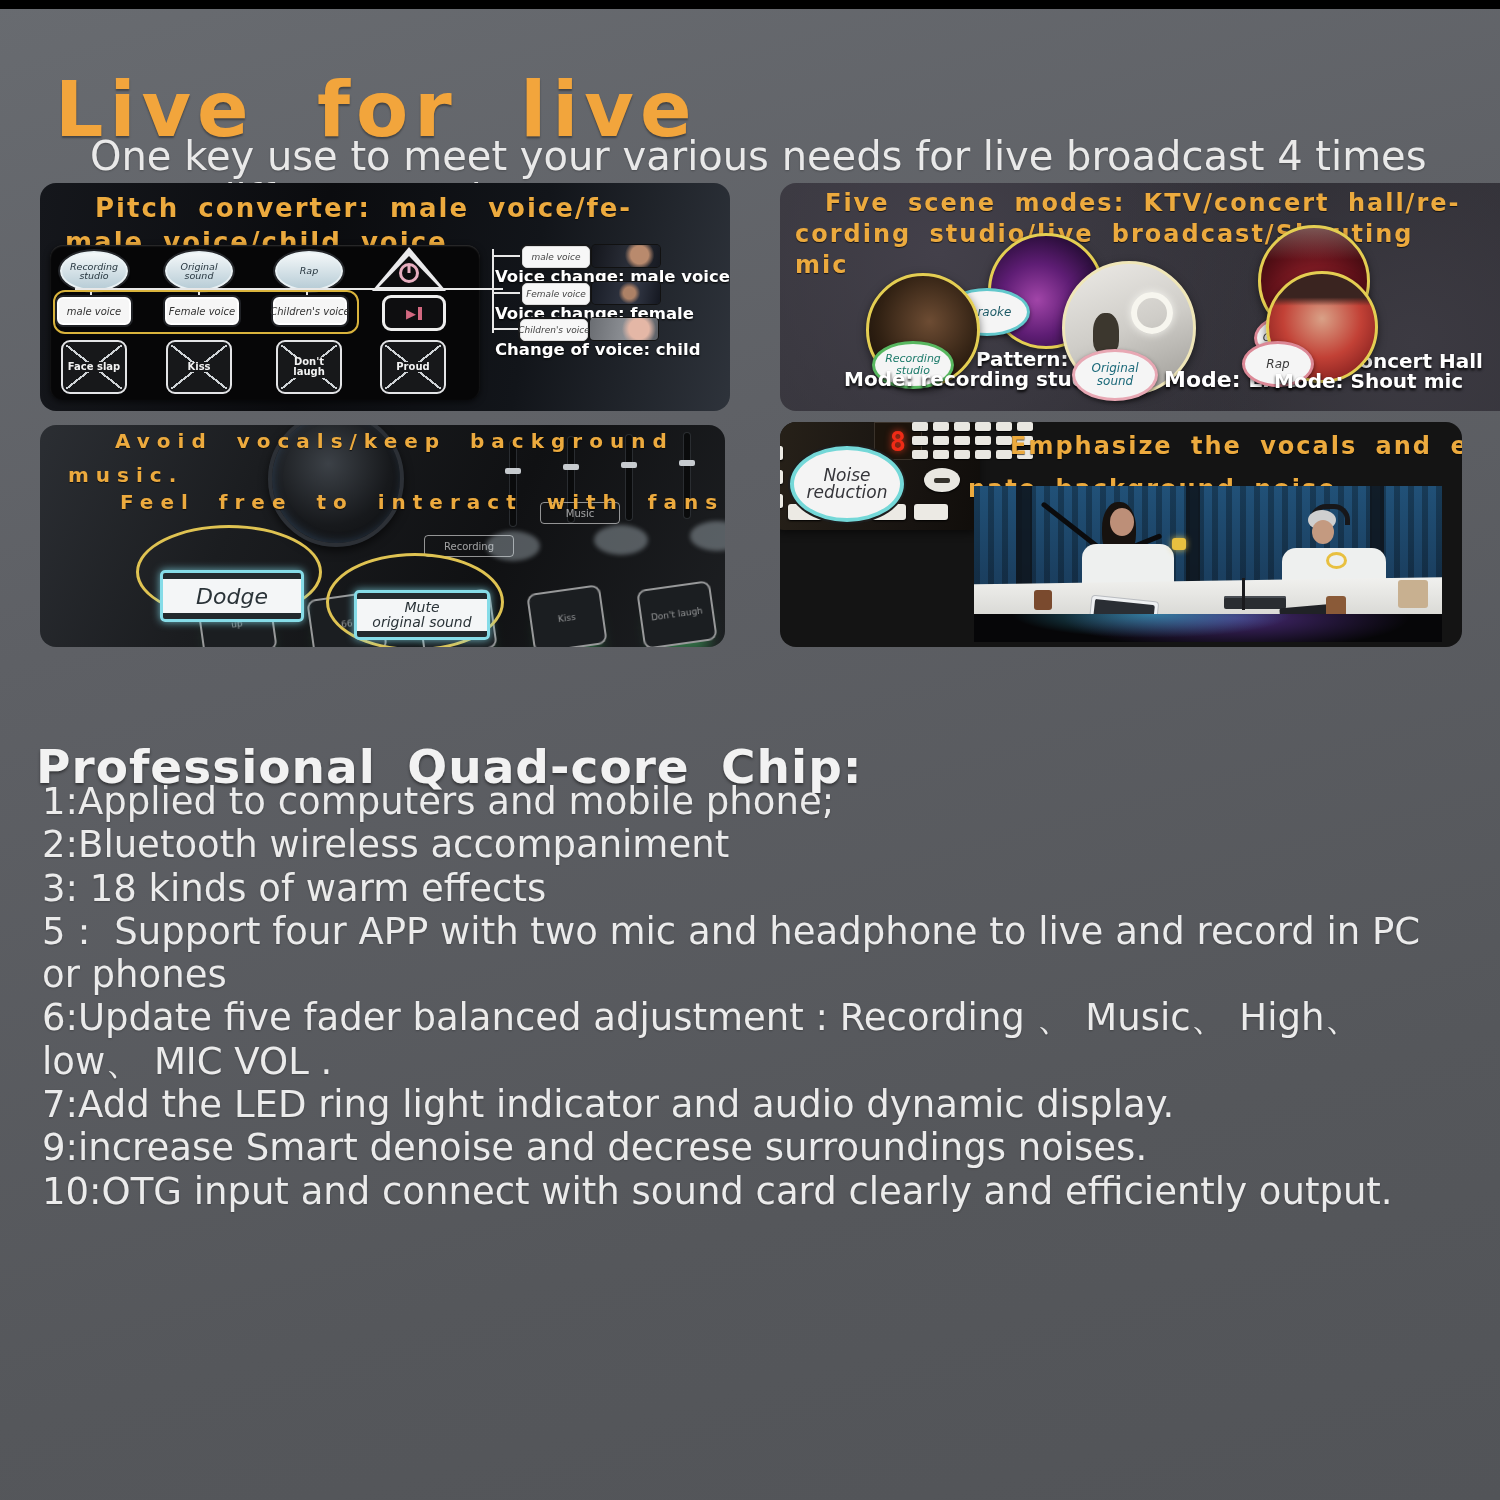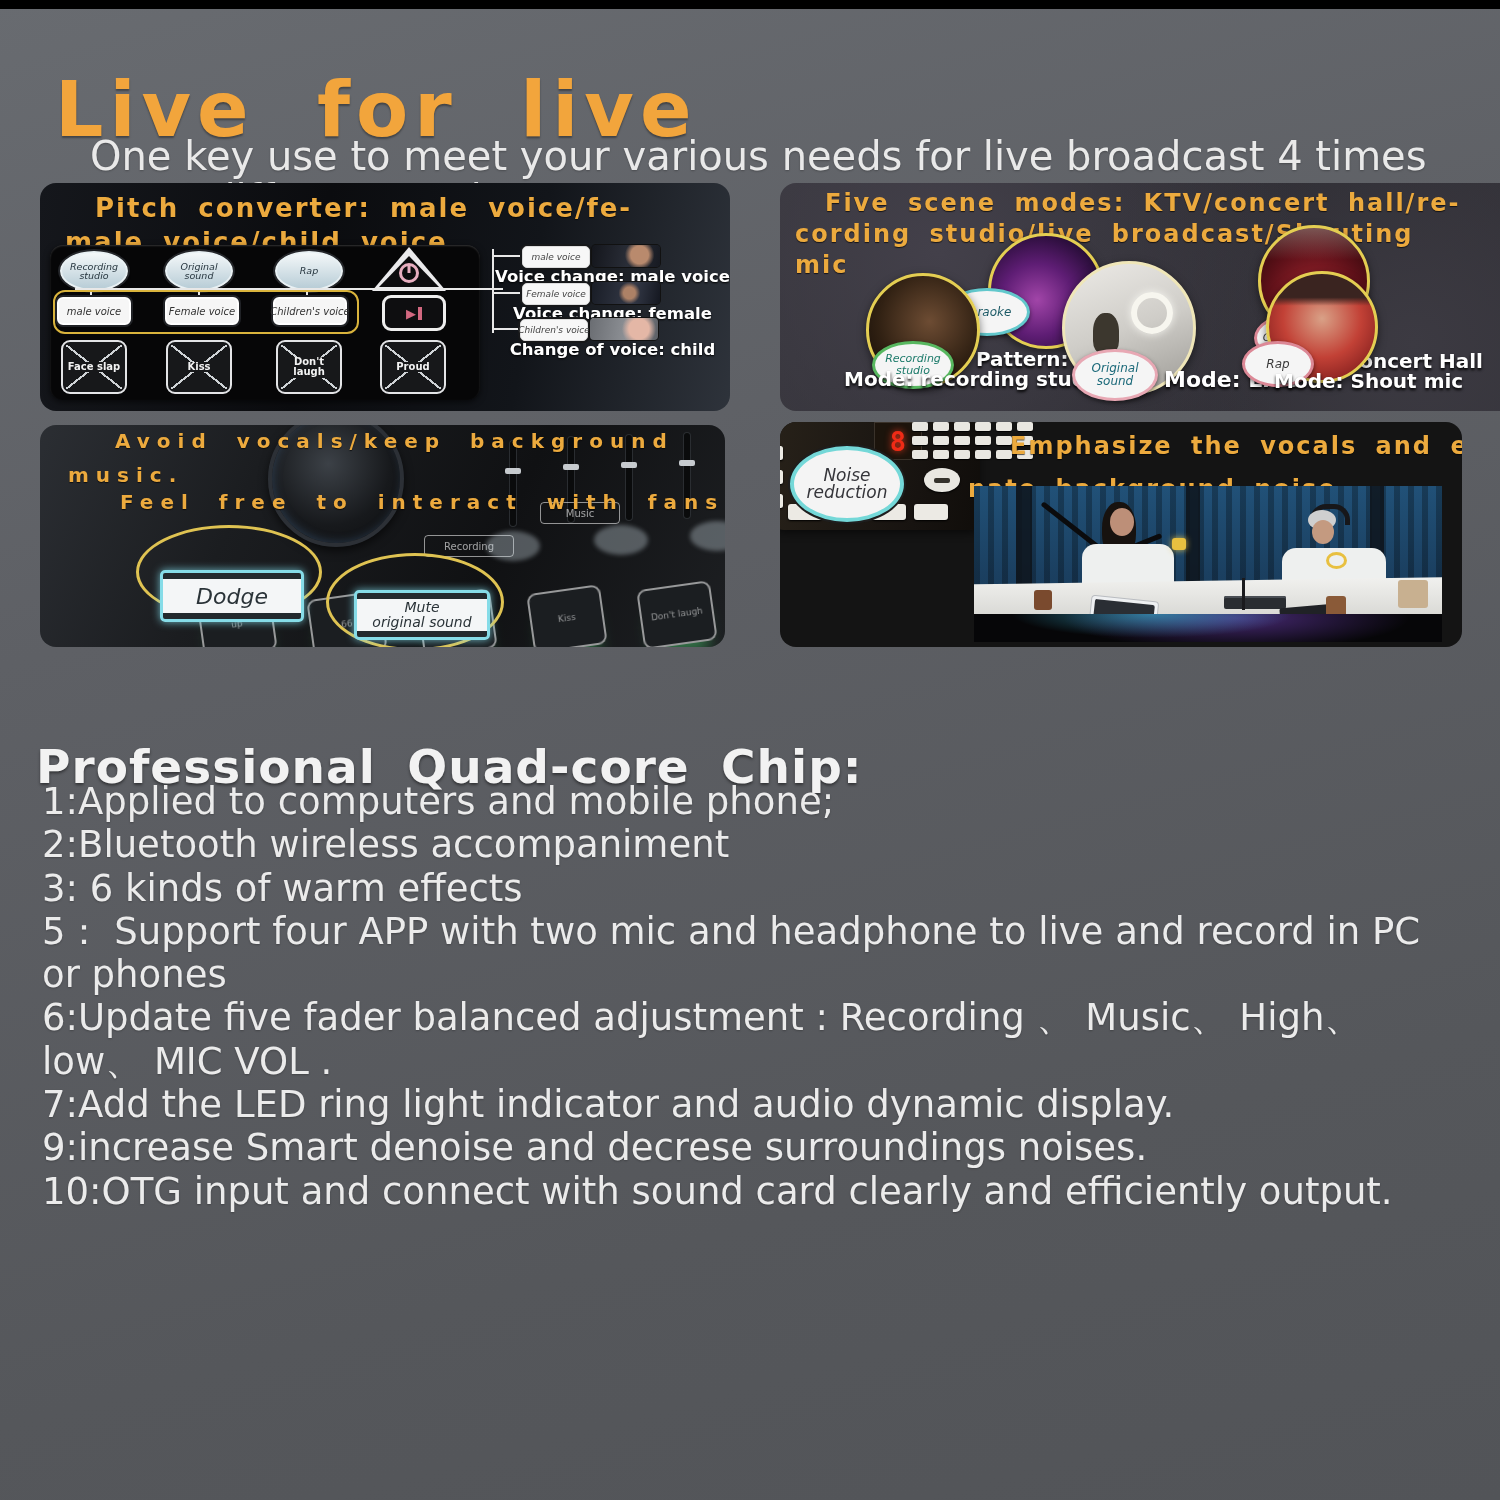--- a/index.html
+++ b/index.html
@@ -63,21 +63,21 @@
   
   .co-pill{position:absolute;width:66px;height:20px;background:#f7f7f7;border-radius:5px;
       border:1px solid #dcdcdc;box-shadow:0 0 0 2px #17181a;
       display:flex;align-items:center;justify-content:center;
       font-style:italic;font-size:9px;color:#444;white-space:nowrap;}
   .co-photo{position:absolute;width:68px;height:22px;border-radius:4px;box-shadow:0 0 0 1px #111;}
   .ph-male{background:radial-gradient(circle at 70% 45%,#b98a6d 0 18%,transparent 30%),linear-gradient(100deg,#14161c 0%,#2a2e38 55%,#171a22 100%);}
   .ph-female{background:radial-gradient(circle at 55% 50%,#ad8166 0 15%,transparent 28%),linear-gradient(100deg,#191d26 0%,#343947 60%,#141720 100%);}
   .ph-child{background:radial-gradient(circle at 72% 50%,#e4b7a6 0 20%,transparent 34%),linear-gradient(100deg,#6a6d72 0%,#8e9196 55%,#5b5e64 100%);}
   .co-caption{position:absolute;width:235px;font-weight:bold;font-size:16.5px;color:#fff;
-      white-space:nowrap;text-shadow:0 1px 2px #000;text-align:center;}
+      white-space:nowrap;text-shadow:0 1px 2px #000;}
   
   .scene-circle{position:absolute;border-radius:50%;border:3px solid #e4ce52;
       box-shadow:0 3px 8px rgba(0,0,0,.5);}
   .sc-ktv{background:radial-gradient(circle at 42% 58%,#a145a8 0%,#5e1d74 40%,#1d0a2c 82%);}
   .sc-concert{background:linear-gradient(rgba(214,196,186,.4),transparent 30%),
       radial-gradient(circle at 50% 62%,#a2262f 0%,#5c1018 55%,#2b0709 92%);}
   .sc-rec{background:radial-gradient(circle at 56% 42%,#6d4c33 0%,#312113 58%,#130b06 95%);}
   .sc-live{background:linear-gradient(160deg,#eceae6 0%,#cfcdc8 50%,#9c9a95 100%);border-color:#efe6b8;}
   .sc-rap{background:linear-gradient(#3a2420 0 22%,transparent 30%),
       radial-gradient(circle at 50% 42%,#d9a187 0%,#c24136 48%,#7c1b1b 88%);}
@@ -366,19 +366,19 @@
     <div style="position:absolute;left:424px;top:94px;width:30px;height:28px;background:#c8b090;border-radius:3px;"></div>
     <div class="glow-strip"></div>
   </div>
 </section>
 
 <h2 class="feat-head">Professional Quad-core Chip:</h2>
 
 <div class="feat-list">
   <div class="feat-item">1:Applied to computers and mobile phone;</div>
   <div class="feat-item">2:Bluetooth wireless accompaniment</div>
-  <div class="feat-item">3: 6 kinds of warm effects</div>
+  <div class="feat-item">3: 18 kinds of warm effects</div>
   <div class="feat-item">5： Support four APP with two mic and headphone to live and record in PC or phones</div>
   <div class="feat-item">6:Update five fader balanced adjustment : Recording 、 Music、 High、 low、 MIC VOL .</div>
   <div class="feat-item">7:Add the LED ring light indicator and audio dynamic display.</div>
   <div class="feat-item">9:increase Smart denoise and decrese surroundings noises.</div>
   <div class="feat-item">10:OTG input and connect with sound card clearly and efficiently output.</div>
 </div>
 
 </body></html>

